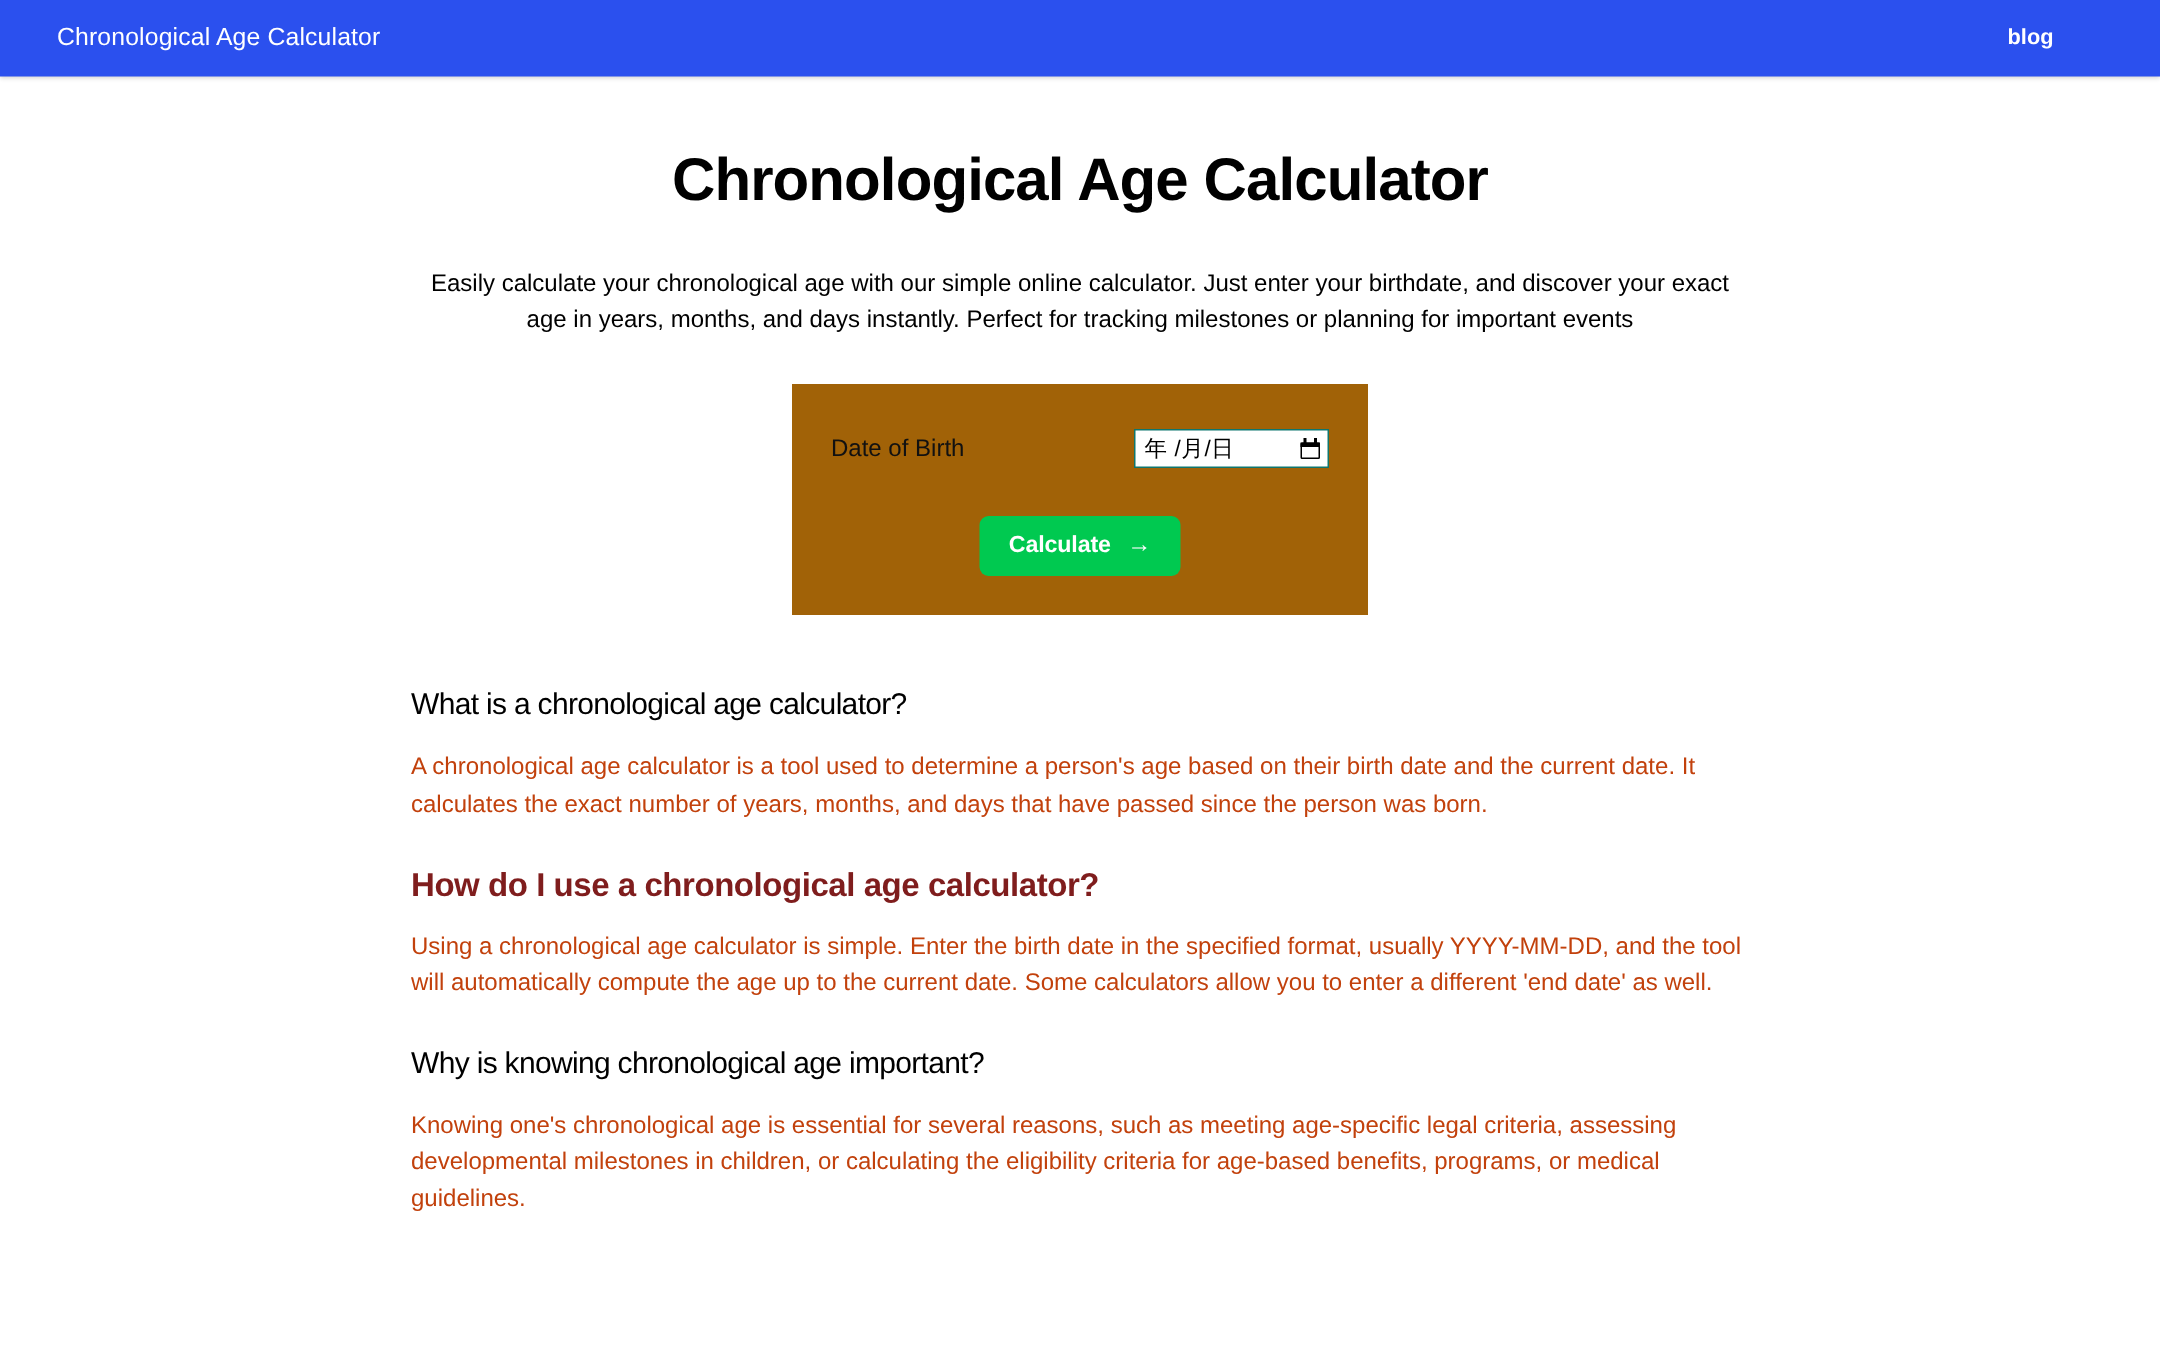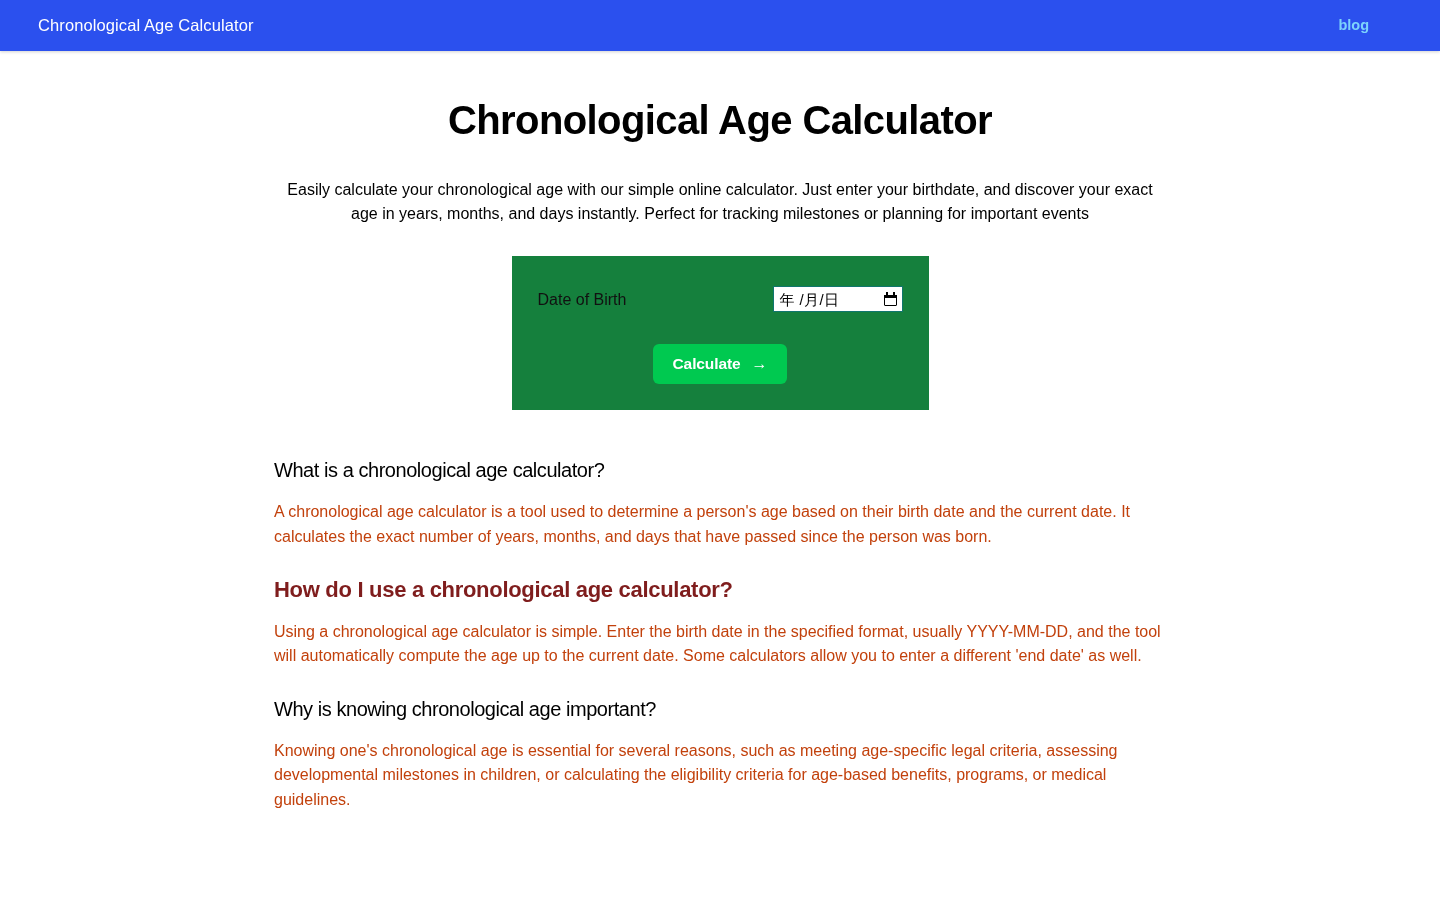--- a/index.html
+++ b/index.html
@@ -37,21 +37,21 @@
     letter-spacing: 0.1px;
     line-height: 1;
     text-decoration: none;
   }
   .navbar-links {
     display: flex;
     align-items: center;
     gap: 26px;
   }
   .navbar-link {
-    color: #7dd3fc;
+    color: #ffffff;
     font-size: 14.5px;
     font-weight: 700;
     text-decoration: none;
     line-height: 1;
   }
 
   
   .page {
     width: 1440px;
     padding-top: 0;
@@ -79,22 +79,22 @@
     font-weight: 400;
   }
 
   
   .calc-wrap {
     display: flex;
     justify-content: center;
     margin-top: 30px;
   }
   .calc-card {
-    width: 417px;
-    background: #15803d;
+    width: 384px;
+    background: #a16207;
     padding: 30px 26px 26px 26px;
     display: flex;
     flex-direction: column;
   }
   .form-row {
     display: flex;
     align-items: center;
     justify-content: space-between;
     margin-bottom: 14px;
   }

